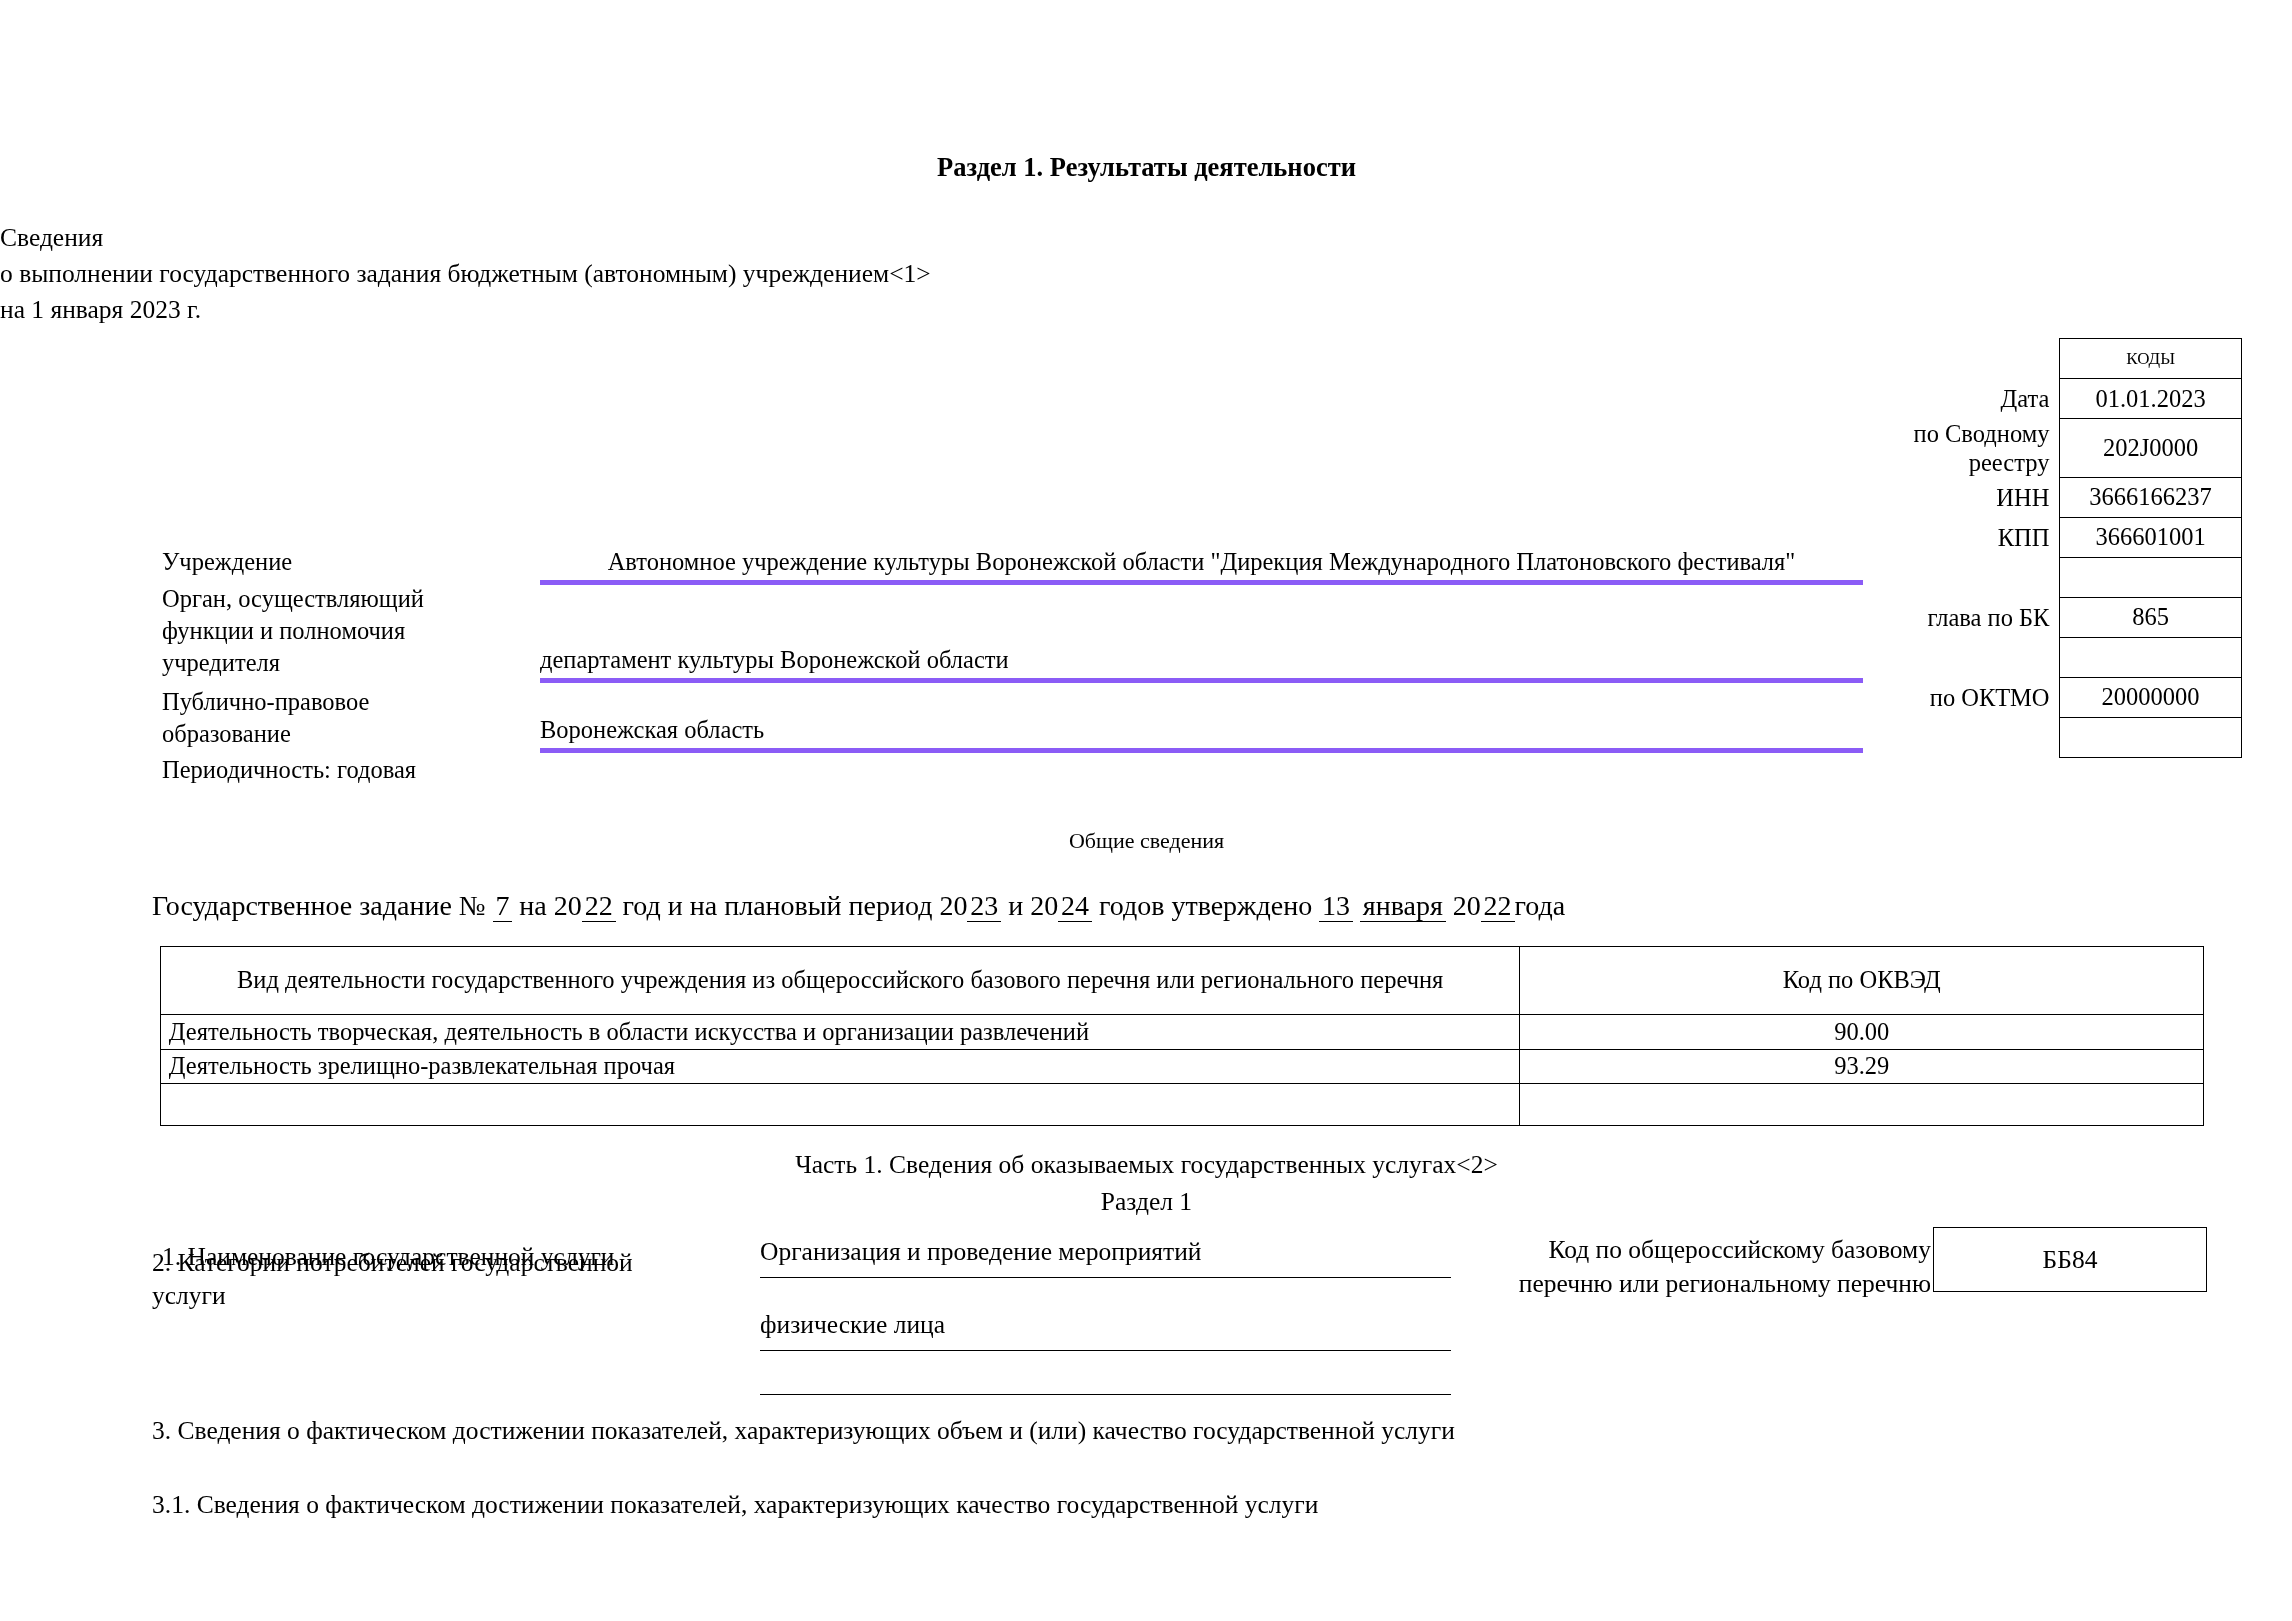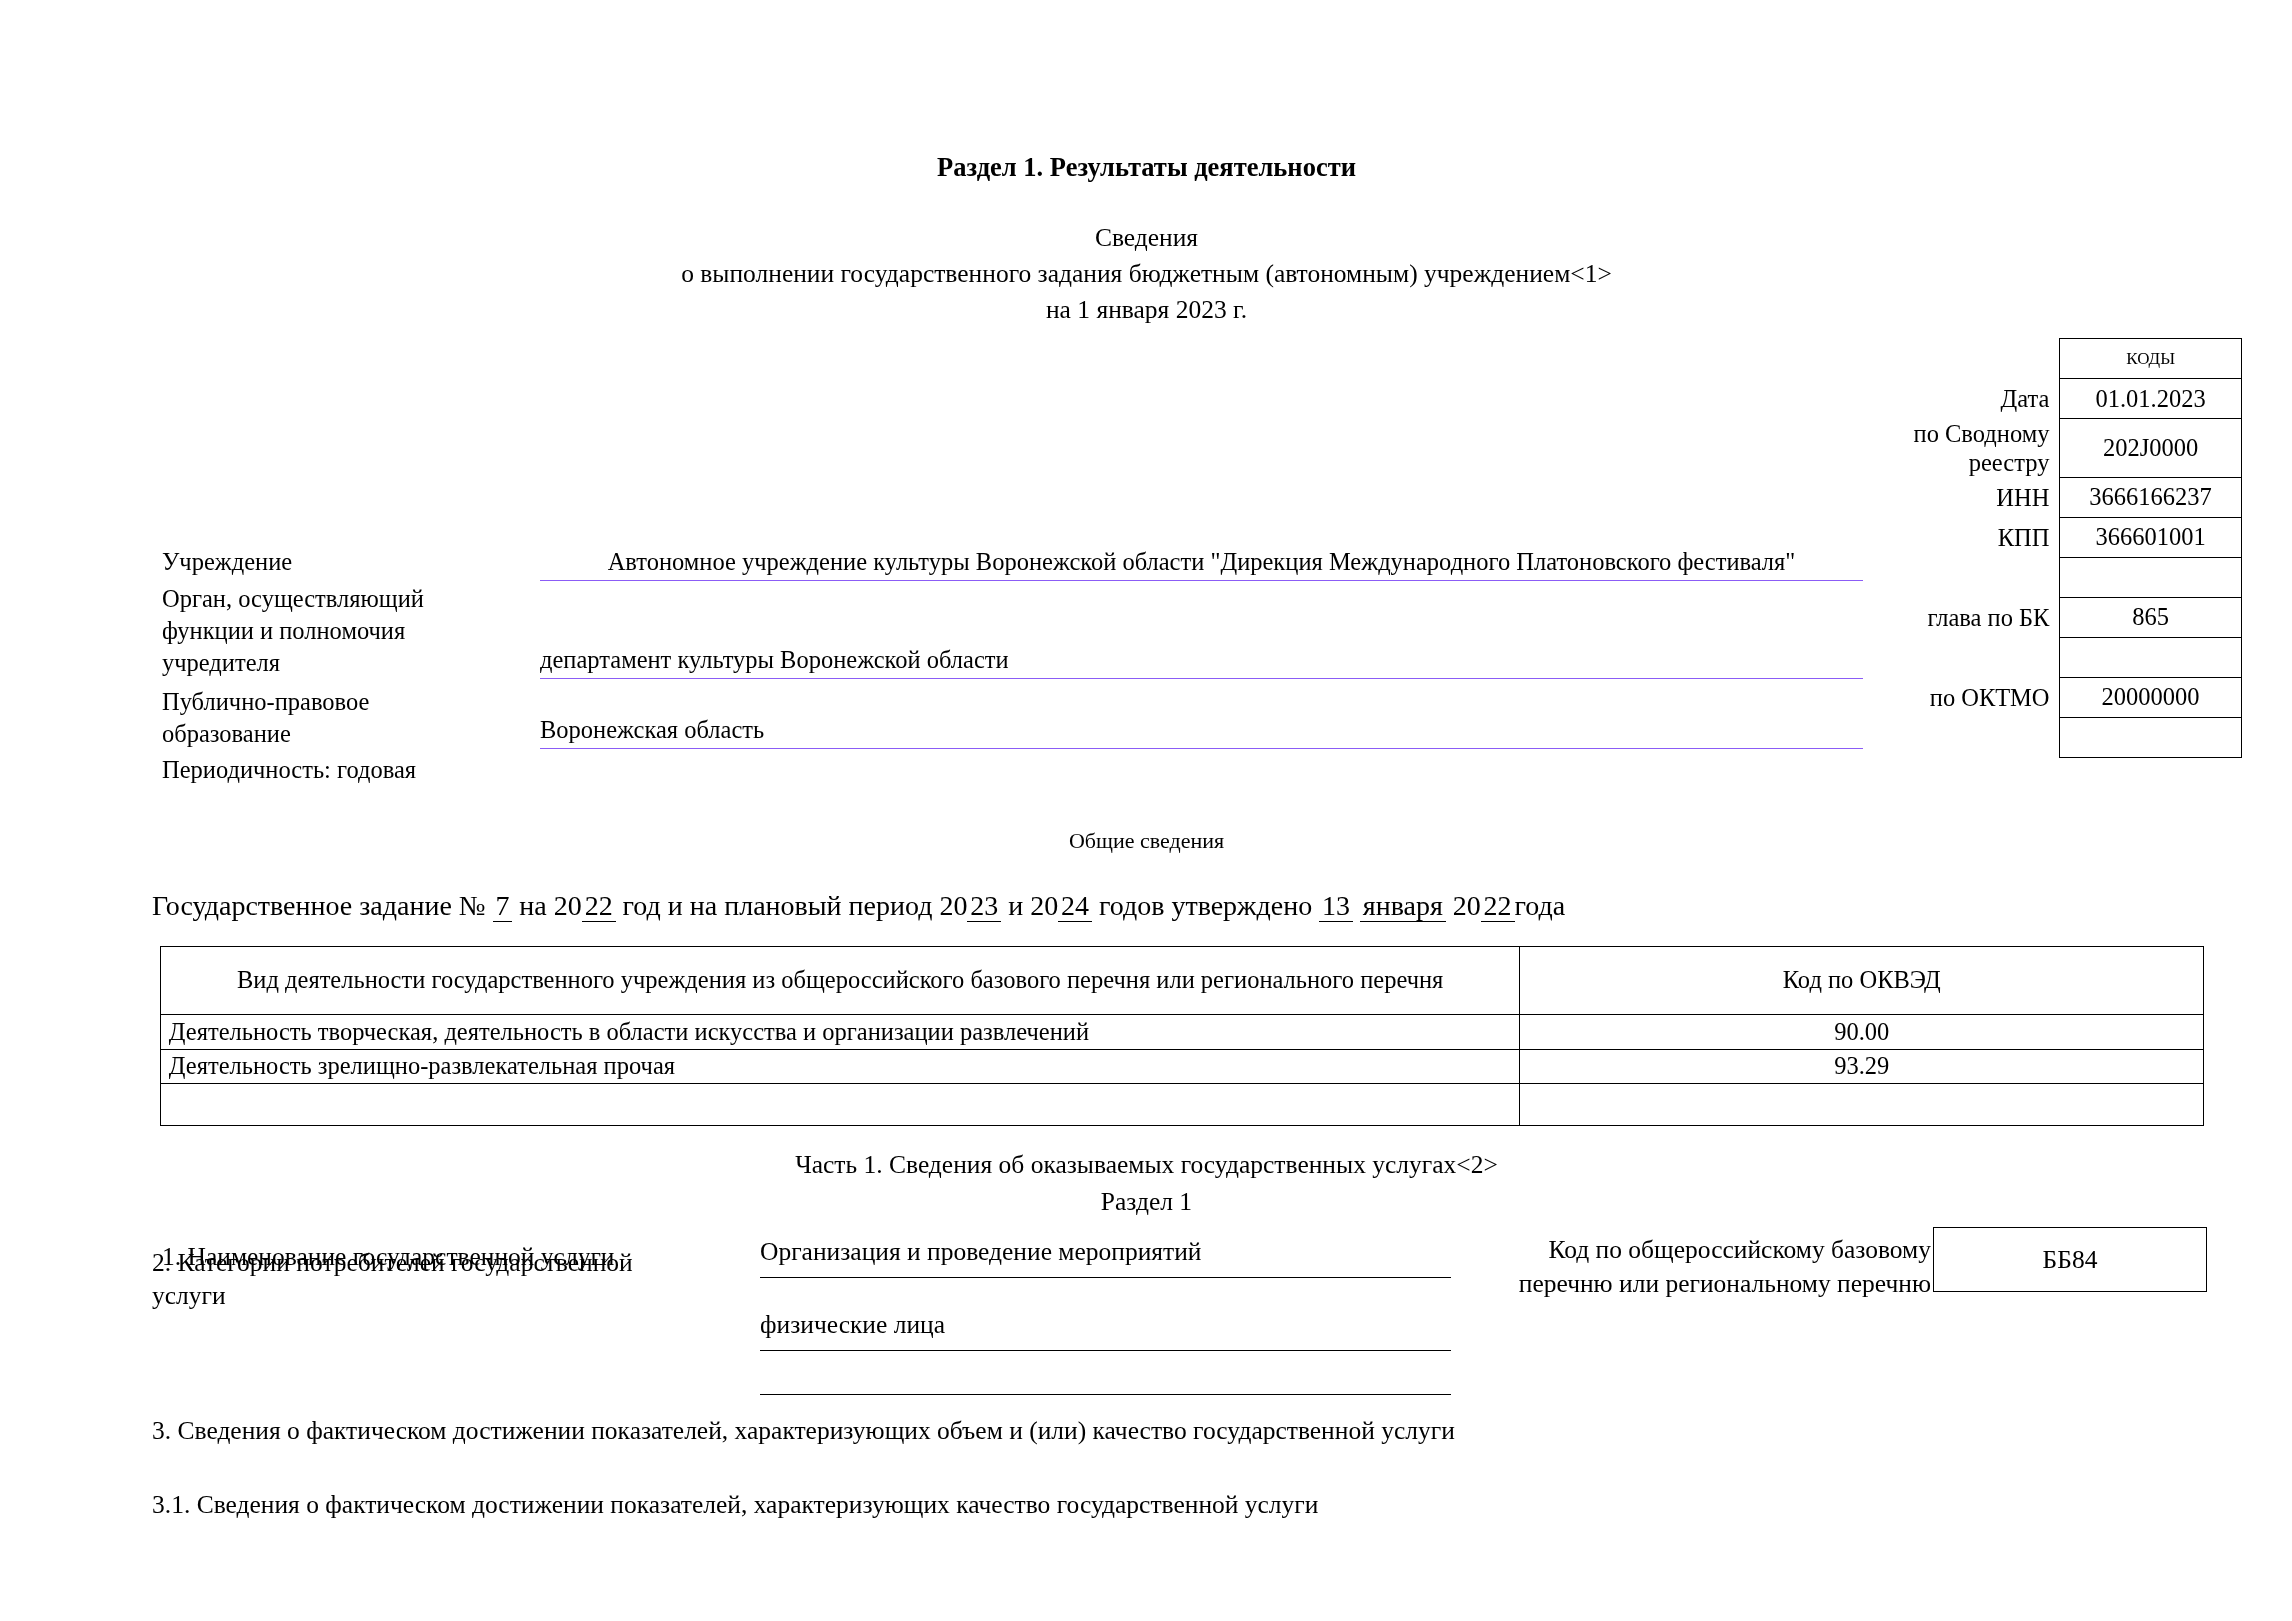--- a/index.html
+++ b/index.html
@@ -19,21 +19,21 @@
     padding: 0;
     overflow: hidden;
   }
   .section-title {
     text-align: center;
     font-weight: bold;
     font-size: 26.5px;
     margin-top: 152px;
   }
   .center-block {
-    text-align: center;
+    text-align: left;
     font-size: 25.5px;
     line-height: 1.42;
     margin-top: 37px;
     font-family: Liberation Serif, serif;
   }
   .center-line {
     display: block;
   }
 
   
@@ -76,21 +76,21 @@
     line-height: 1.25;
   }
   .llabel {
     position: absolute;
     left: 162px;
     width: 372px;
   }
   .lvalue {
     position: absolute;
     left: 540px;
-    border-bottom: 1px solid #8b5cf6;
+    border-bottom: 5px solid #8b5cf6;
     padding-bottom: 2px;
   }
   .lvalue.centered { text-align: center; }
 
   .obshie {
     position: absolute;
     top: 828px;
     width: 2293px;
     text-align: center;
     font-size: 22px;

